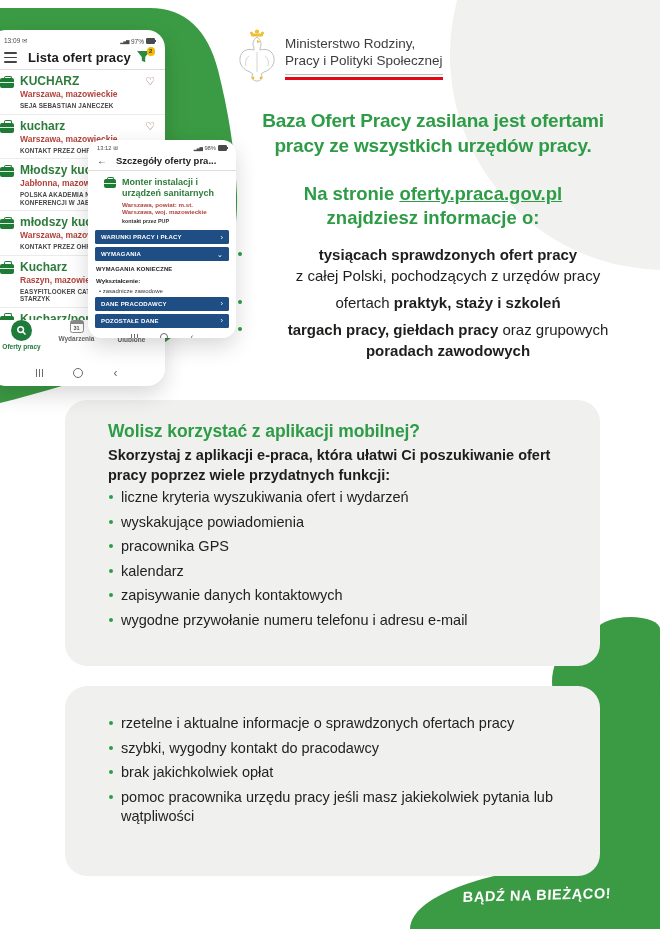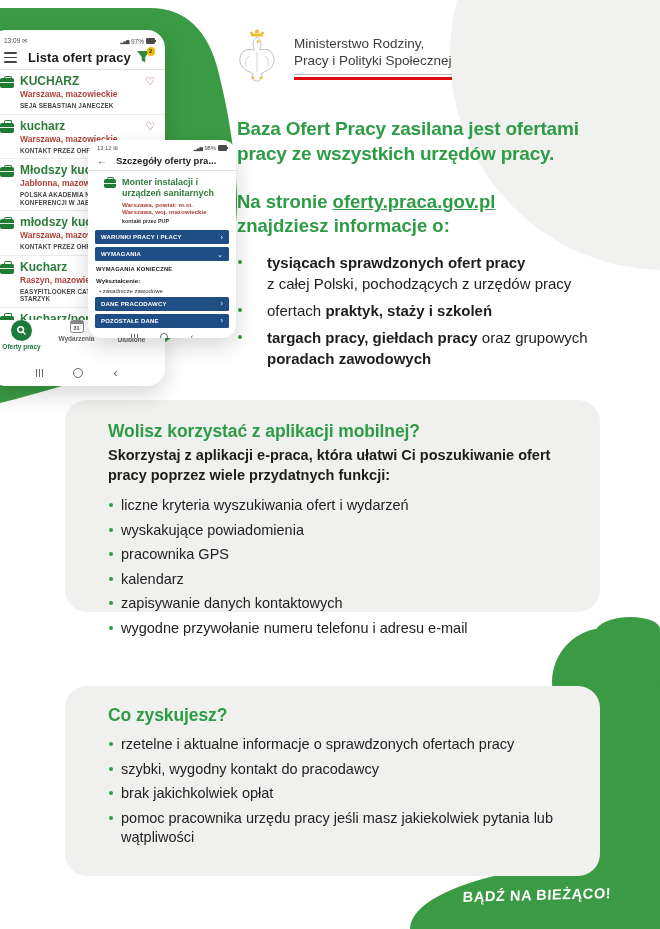--- a/index.html
+++ b/index.html
@@ -92,44 +92,44 @@
   .p2-bar{margin:3px 7px 0 7px;height:14px;background:#1E4E84;border-radius:1.5px;color:#fff;
           display:flex;align-items:center;justify-content:space-between;padding:0 6px;cursor:pointer;}
   .p2-bar-label{font-size:6px;font-weight:700;letter-spacing:.2px;}
   .p2-bar-chev{font-size:7.5px;}
   .p2-req{margin:5px 8px 0 8px;font-size:5.8px;font-weight:800;color:#222;letter-spacing:.2px;}
   .p2-edu-label{margin:5px 8px 0 8px;font-size:6.2px;font-weight:700;color:#222;}
   .p2-edu-item{margin:3.5px 8px 2px 11px;font-size:6px;color:#333;}
   .p2-edu-item:before{content:"• ";color:#333;}
 
   
-  .ministry{position:absolute;left:237px;top:28px;display:flex;gap:17px;z-index:1;justify-content:flex-end;}
+  .ministry{position:absolute;left:237px;top:28px;display:flex;gap:8px;z-index:1;justify-content:flex-end;}
   .m-text-wrap{padding-top:7px;}
   .m-line{font-size:13.5px;line-height:17px;color:#3E3E3D;font-weight:500;}
   .m-rule-gray{height:1px;background:#bcbcbc;margin-top:5px;}
   .m-rule-red{height:3px;background:#E30613;margin-top:2px;}
 
   
-  .intro{position:absolute;left:237px;top:117px;width:392px;z-index:1;}
+  .intro{position:absolute;left:237px;top:109px;width:392px;z-index:1;text-align:center;}
   .intro-h1{font-size:19px;line-height:24.5px;font-weight:800;color:#2E9C46;letter-spacing:-.2px;}
   .intro-sub{margin-top:24px;font-size:18.5px;line-height:23.5px;font-weight:700;color:#2E9C46;}
   .intro-link{text-decoration:underline;cursor:pointer;color:#2E9C46;}
   .intro-bullets{margin-top:15px;}
   .ibullet{position:relative;padding-left:30px;font-size:15px;line-height:21px;color:#1e1e1c;margin-bottom:6px;}
   .ibullet:before{content:"";position:absolute;left:1px;top:8px;width:4px;height:4px;border-radius:50%;background:#2E9C46;}
   .ibullet .b{font-weight:700;}
 
   
   .gray-card{position:absolute;left:65px;width:535px;background:#F0F1EF;border-radius:22px;z-index:1;
              padding:21px 30px 0 43px;box-sizing:border-box;}
-  .card1{top:400px;height:212px;border-radius:22px;}
+  .card1{top:400px;height:266px;border-radius:22px;}
   .card2{top:686px;height:190px;padding-top:19px;}
   .card-h{font-size:17.5px;font-weight:800;color:#2E9C46;letter-spacing:-.1px;}
   .card-intro{margin-top:3px;font-size:14.5px;line-height:20px;font-weight:600;color:#1d1d1b;width:465px;}
-  .card-bullets{margin-top:11px;}
+  .card-bullets{margin-top:3px;}
   .card2 .card-bullets{margin-top:9px;}
   .cbullet{position:relative;padding-left:13px;font-size:14.5px;line-height:19px;color:#222;margin-bottom:5.5px;width:500px;}
   .cbullet:before{content:"";position:absolute;left:1px;top:7px;width:4px;height:4px;border-radius:50%;background:#2E9C46;}
 </style>
 </head>
 <body>
 
 <div class="page">
 
   <div class="circle-gray-tr"></div>
@@ -338,21 +338,20 @@
         <div class="cbullet">liczne kryteria wyszukiwania ofert i wydarzeń</div>
         <div class="cbullet">wyskakujące powiadomienia</div>
         <div class="cbullet">pracownika GPS</div>
         <div class="cbullet">kalendarz</div>
         <div class="cbullet">zapisywanie danych kontaktowych</div>
         <div class="cbullet">wygodne przywołanie numeru telefonu i adresu e-mail</div>
       </div>
   </div>
 
   <div class="gray-card card2">
-    <div class="card-h">Co zyskujesz?</div>
     <div class="card-bullets" id="benefit-bullets">
         <div class="cbullet">rzetelne i aktualne informacje o sprawdzonych ofertach pracy</div>
         <div class="cbullet">szybki, wygodny kontakt do pracodawcy</div>
         <div class="cbullet">brak jakichkolwiek opłat</div>
         <div class="cbullet">pomoc pracownika urzędu pracy jeśli masz jakiekolwiek pytania lub wątpliwości</div>
       </div>
   </div>
 
 </div>
 

